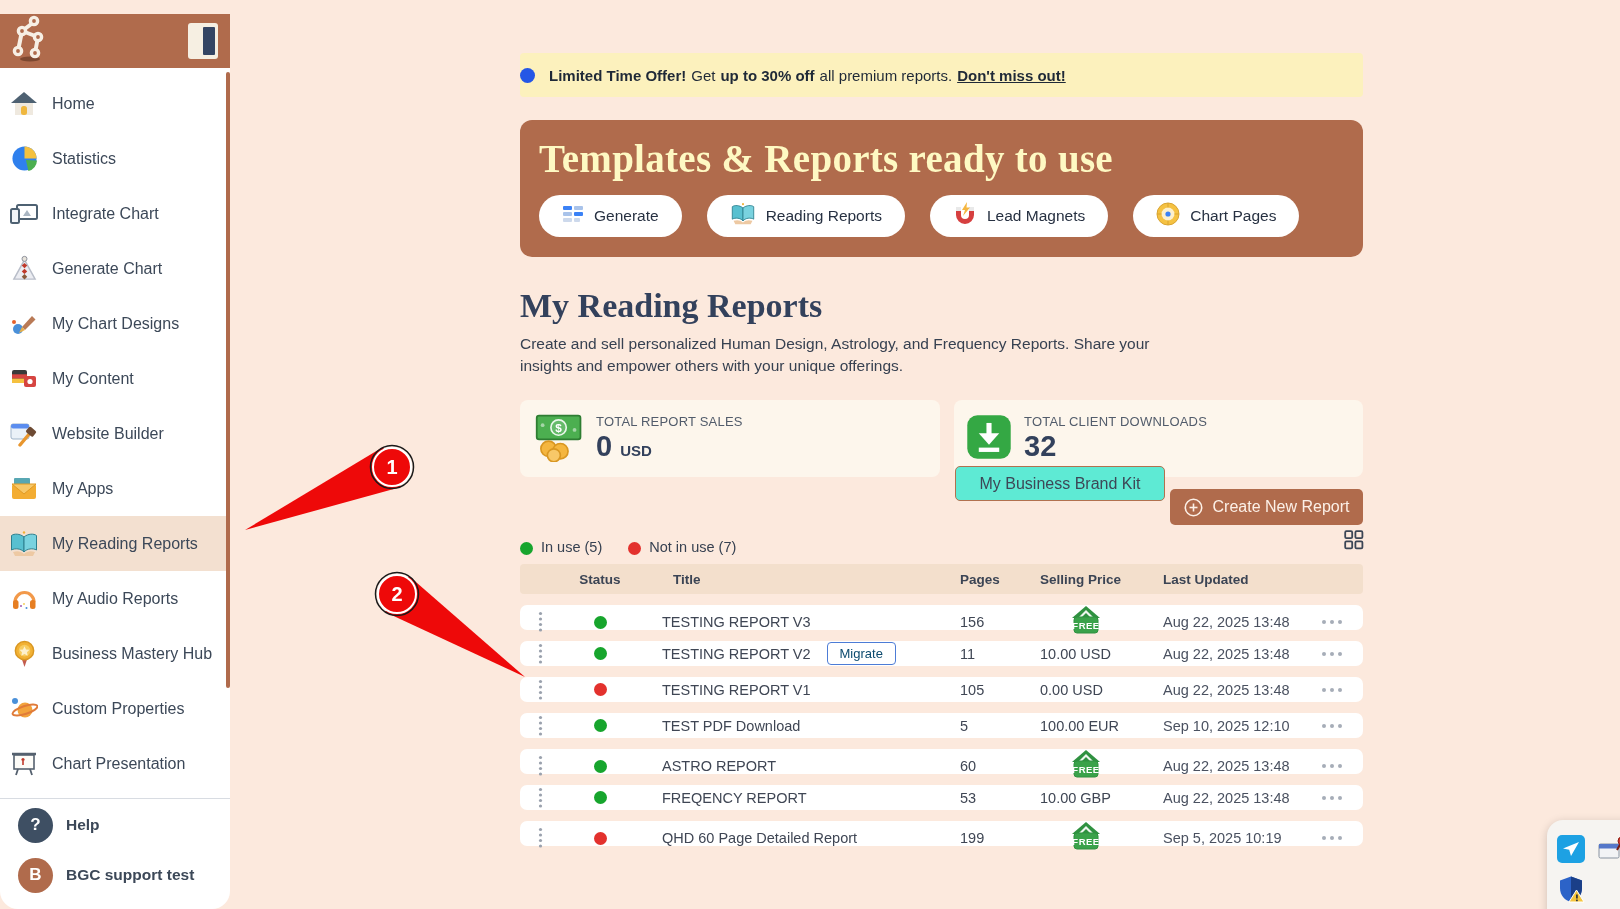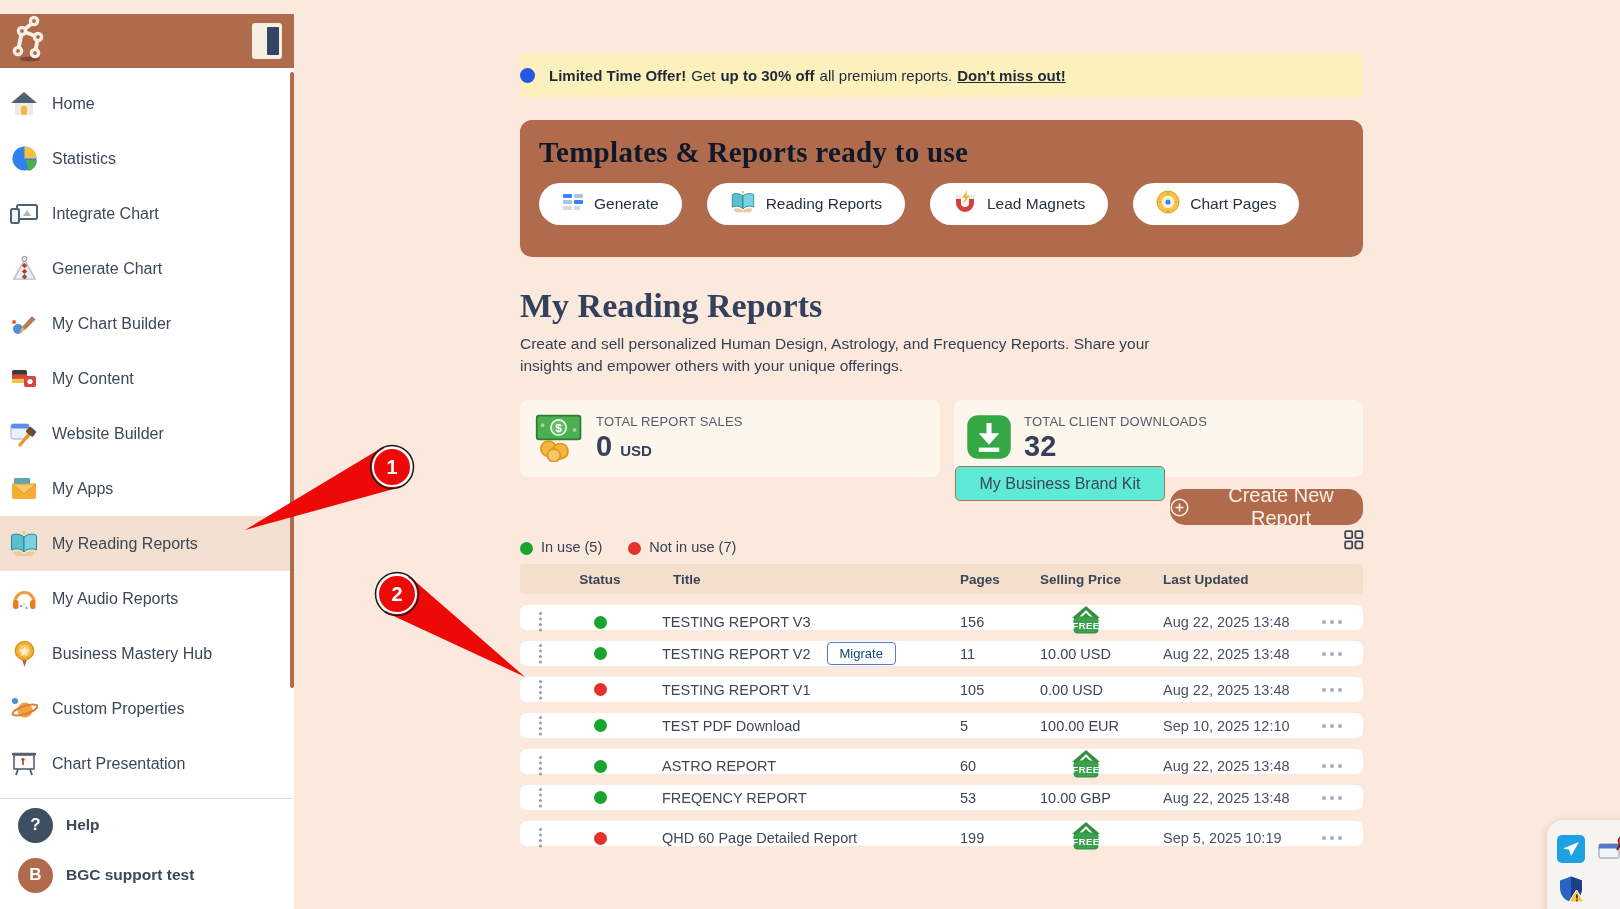--- a/index.html
+++ b/index.html
@@ -4,21 +4,21 @@
 <style>
   * { margin:0; padding:0; box-sizing:border-box; }
   html,body { width:1620px; height:909px; }
   body {
     font-family:"Liberation Sans","DejaVu Sans",sans-serif;
     background:#fce9dd; position:relative; overflow:hidden; color:#3d4757;
   }
   .screen { position:absolute; inset:0; }
 
   
-  .sidebar { position:absolute; left:0; top:14px; width:294px; height:895px; background:#ffffff; }
+  .sidebar { position:absolute; left:0; top:14px; width:230px; height:895px; background:#ffffff;border-radius:18px; }
   .sb-header { height:54px; background:#b06b4c; display:flex; align-items:center; justify-content:space-between; padding:0 12px 0 10px; }
   .toggle { width:30px; height:36px; background:#f6efe2; border-radius:3px; position:relative; cursor:pointer; }
   .toggle .half { position:absolute; right:3px; top:4px; width:12px; height:28px; background:#344563; border-radius:1px; }
   .sb-nav { padding-top:8px; }
   .sb-item { height:55px; display:flex; align-items:center; padding-left:9px; gap:13px; cursor:pointer; }
   .sb-item .ic { width:30px; height:30px; display:flex; align-items:center; justify-content:center; flex:0 0 30px; }
   .sb-item .lbl { font-size:16px; color:#3c4858; }
   .sb-item.active { background:#f3e0d0; }
   .sb-divider { margin-top:7px; border-top:1px solid #d8dce2; }
   .sb-foot { height:48px; display:flex; align-items:center; gap:13px; padding-left:18px; cursor:pointer; margin-top:2px; }
@@ -31,40 +31,40 @@
   
   .content { position:absolute; left:520px; top:0; width:843px; height:909px; }
 
   .promo { position:absolute; top:53px; left:0; width:843px; height:44px; background:#fcf1bd; border-radius:4px;
            display:flex; align-items:center; }
   .promo-dot { width:15px; height:15px; border-radius:50%; background:#2457e6; margin-right:14px; flex:0 0 15px; }
   .promo-text { font-size:15px; color:#1f2937; display:inline-flex; gap:5px; align-items:baseline; }
   .promo-text a { color:#1f2937; text-decoration:underline; font-weight:700; cursor:pointer; }
 
   .tpanel { position:absolute; top:120px; left:0; width:843px; height:137px; background:#b06b4c; border-radius:12px; padding:16px 19px; }
-  .tpanel h2 { font-family:"Liberation Serif","DejaVu Serif",serif; font-size:29px; font-weight:700; color:#0f172a; letter-spacing:.3px; }
+  .tpanel h2 { font-family:"Liberation Serif","DejaVu Serif",serif; font-size:39px; font-weight:700; color:#fef9c3; letter-spacing:.3px; }
   .pills { display:flex; gap:25px; margin-top:14px; }
   .pill { height:42px; border:none; border-radius:21px; background:#ffffff; display:inline-flex; align-items:center; gap:10px;
           padding:0 23px; font-size:15.5px; color:#273142; font-family:inherit; cursor:pointer; }
 
   .ptitle { position:absolute; top:287px; left:0; font-family:"Liberation Serif","DejaVu Serif",serif; font-size:34px; font-weight:700; color:#33415c; }
   .pdesc { position:absolute; top:333px; left:0; width:665px; font-size:15.5px; line-height:21.5px; color:#374151; }
 
   .card { position:absolute; top:400px; height:77px; background:#fdf6ec; border-radius:8px; display:flex; align-items:center; gap:12px; padding-left:12px; }
   .card.sales { left:0; width:420px; }
   .card.dl { left:434px; width:409px; }
   .clabel { font-size:13px; color:#525c6b; letter-spacing:.2px; }
   .cval { display:flex; align-items:baseline; gap:8px; margin-top:1px; }
   .cval .big { font-size:29px; font-weight:700; color:#33415c; }
   .cval .unit { font-size:15px; font-weight:700; color:#33415c; }
 
   .btn-outline { position:absolute; top:466px; left:435px; width:210px; height:35px; background:#5eead4; border:1px solid #b1714f;
                  border-radius:5px; font-size:16px; color:#3d4757; font-family:inherit; cursor:pointer; }
-  .btn-brown { position:absolute; top:489px; left:650px; width:193px; height:36px; background:#b06b4c; border:none; border-radius:15px;
-               color:#fcf0e7; font-size:20px; font-family:inherit; display:flex; align-items:center; justify-content:center; gap:10px; cursor:pointer; }
+  .btn-brown { position:absolute; top:489px; left:650px; width:193px; height:36px; background:#b06b4c; border:none; border-radius:5px;
+               color:#fcf0e7; font-size:16px; font-family:inherit; display:flex; align-items:center; justify-content:center; gap:10px; cursor:pointer; }
 
   .legend { position:absolute; top:539px; left:0; display:flex; gap:26px; font-size:14.5px; color:#374151; align-items:center; }
   .legend .li { display:flex; align-items:flex-end; gap:8px; }
   .dot { width:13px; height:13px; border-radius:50%; display:inline-block; }
   .dot.g { background:#17a52d; }
   .dot.r { background:#e3312d; }
 
   .grid-toggle { position:absolute; top:530px; left:824px; width:20px; height:20px; cursor:pointer; }
 
   .thead { position:absolute; top:564px; left:0; width:843px; height:30px; background:#f3dfcc; border-radius:4px;
@@ -169,21 +169,21 @@
       </div>
       <div class="sb-item">
         <span class="ic">
           <svg width="28" height="26" viewBox="0 0 28 26">
               <circle cx="8" cy="18" r="5" fill="#4a90d9"></circle>
               <circle cx="4" cy="11" r="2" fill="#e8632c"></circle>
               <polygon points="12,16 22,5 25.5,8.5 15,19" fill="#b97a56"></polygon>
               <polygon points="9,22 12,16 15,19" fill="#e8b04b"></polygon>
             </svg>
         </span>
-        <span class="lbl">My Chart Builder</span>
+        <span class="lbl">My Chart Designs</span>
       </div>
       <div class="sb-item">
         <span class="ic">
           <svg width="28" height="26" viewBox="0 0 28 26">
               <rect x="2" y="4" width="15" height="13" rx="2" fill="#3a3a3a"></rect>
               <rect x="2" y="8.3" width="15" height="4.3" fill="#d64541"></rect>
               <rect x="2" y="12.6" width="15" height="4.4" fill="#f5c13f"></rect>
               <rect x="14" y="10" width="12" height="11" rx="2" fill="#d64541"></rect>
               <circle cx="20" cy="15.5" r="2.6" fill="#fff"></circle>
             </svg>

